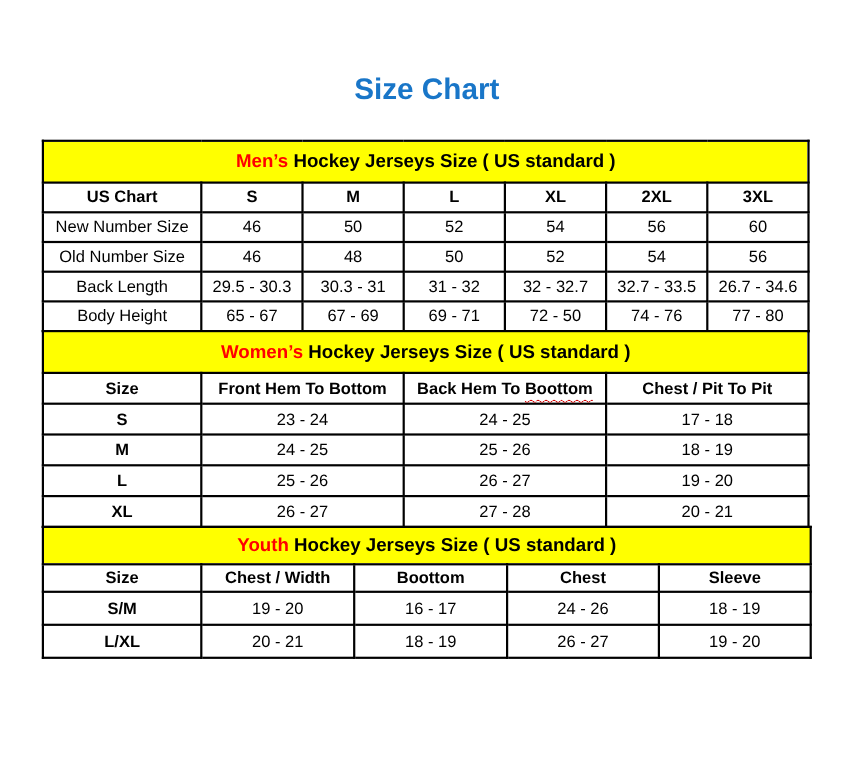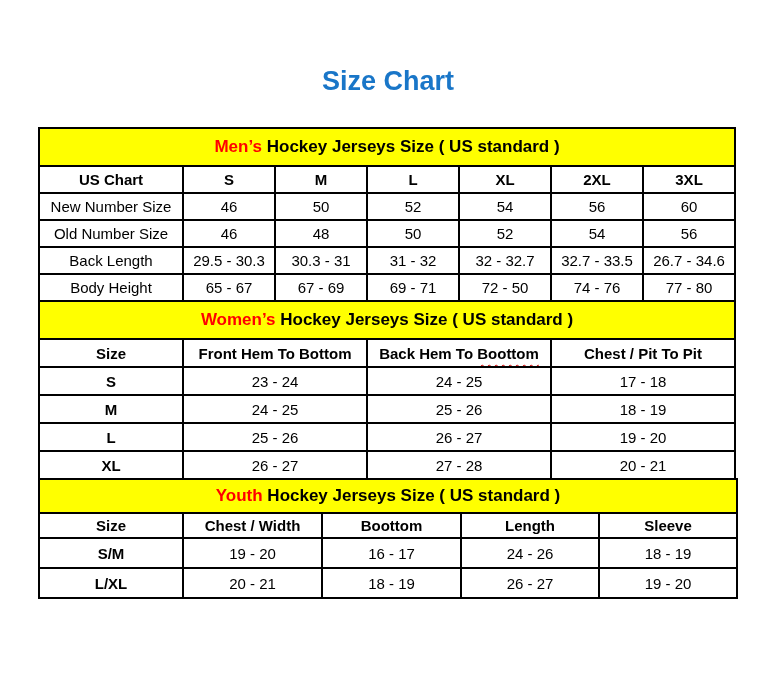--- a/index.html
+++ b/index.html
@@ -199,21 +199,21 @@
           <col style="width:138px">
       </colgroup>
       <tbody>
         <tr class="band-row">
           <td class="band" colspan="5"><span class="hl">Youth</span><span> Hockey Jerseys Size ( US standard )</span></td>
         </tr>
       <tr class="head-row">
             <td class="col-head">Size</td>
             <td class="col-head">Chest / Width</td>
             <td class="col-head">Boottom</td>
-            <td class="col-head">Length</td>
+            <td class="col-head">Chest</td>
             <td class="col-head">Sleeve</td>
           </tr>
           <tr>
             <td class="row-label">S/M</td>
             <td>19 - 20</td>
             <td>16 - 17</td>
             <td>24 - 26</td>
             <td>18 - 19</td>
           </tr>
           <tr>

